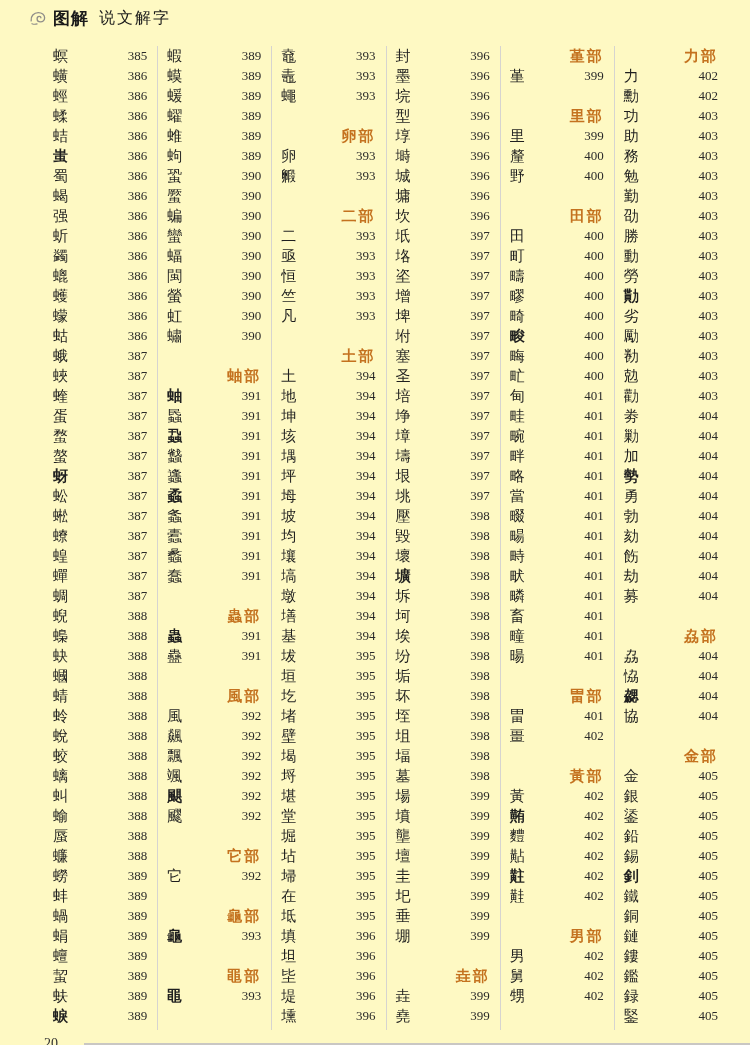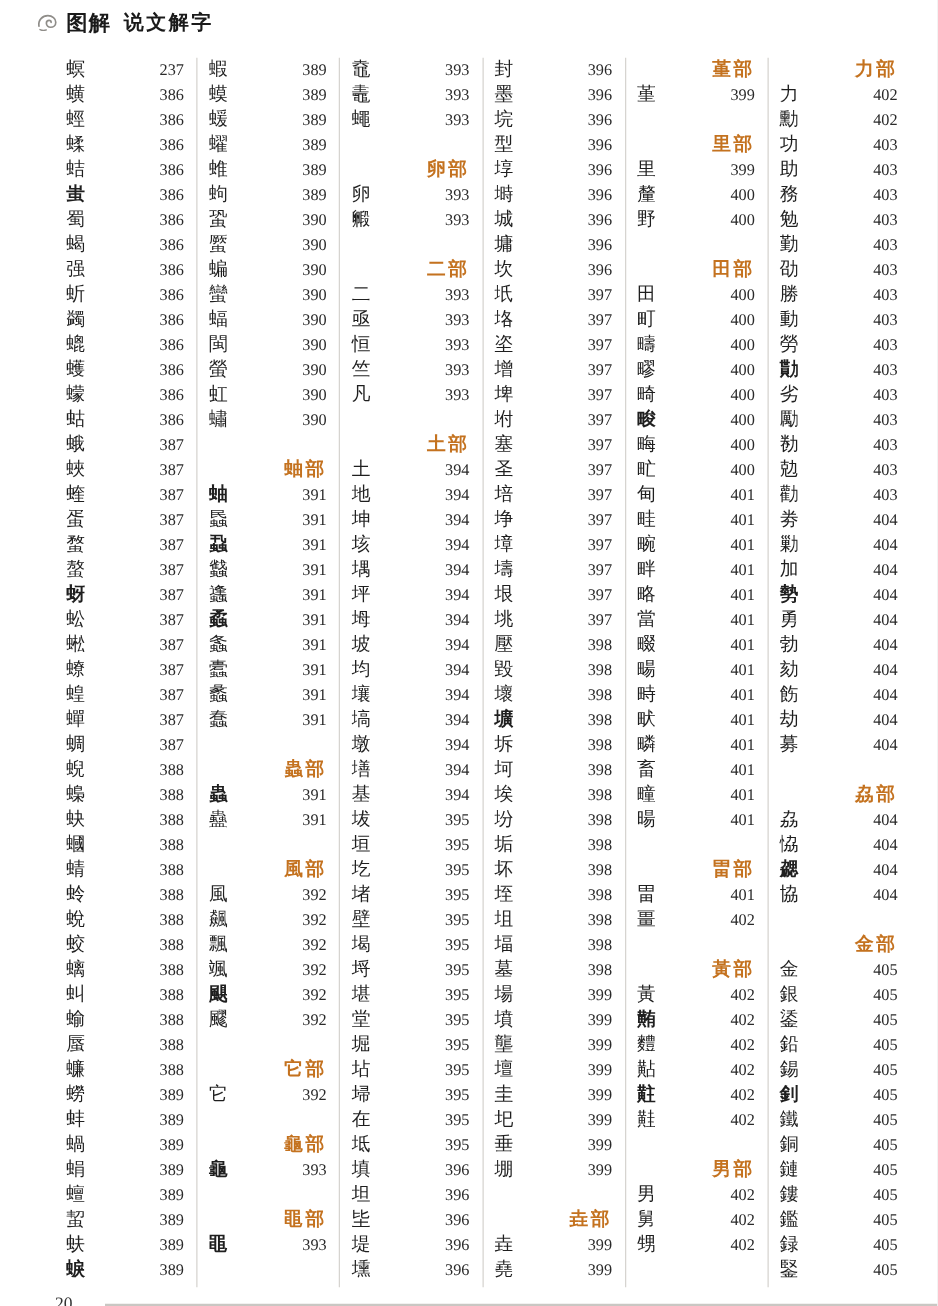--- a/index.html
+++ b/index.html
@@ -1,25 +1,25 @@
 <!DOCTYPE html>
 <html style="--accent: #c4721f;"><head>
 <meta charset="utf-8">
 <style>
   html,body{margin:0;padding:0;background:#e9e9e9;}
   .page{
     position:relative;width:750px;height:1045px;margin:0 auto;
-    background:#ffffff;overflow:hidden;
+    background:#fef9c3;overflow:hidden;
     font-family:"Liberation Serif","DejaVu Serif",serif;color:#232323;
   }
   
   .book-header{position:absolute;top:7px;left:28px;display:flex;align-items:center;gap:6px;}
   .logo-icon{display:inline-flex;align-items:center;}
   .title-prefix{font-weight:bold;font-size:17px;letter-spacing:1px;color:#1a1a1a;}
-  .title-main{font-weight:bold;font-size:16px;letter-spacing:2px;color:#1a1a1a;margin-left:4px;}
+  .title-main{font-weight:normal;font-size:16px;letter-spacing:2px;color:#1a1a1a;margin-left:4px;}
   
   .columns{
     position:absolute;top:46px;left:44px;right:22px;height:984px;
     display:flex;overflow:hidden;
   }
   .col{flex:1;padding:0 10px 0 9px;}
   .col + .col{border-left:1px solid #d6d4d0;}
   .row{height:20px;display:flex;justify-content:space-between;align-items:center;line-height:20px;}
   .row .char{font-size:15px;color:#1f1f1f;}
   .row.bold .char{font-weight:bold;}
@@ -46,21 +46,21 @@
       </svg>
     </span>
     <span class="title-prefix">图解</span>
     <span class="title-main">说文解字</span>
   </header>
 
   <main class="columns" id="columns">
       <div class="col">
         <div class="row">
           <span class="char">螟</span>
-          <span class="num">237</span>
+          <span class="num">385</span>
         </div>
         <div class="row">
           <span class="char">蟥</span>
           <span class="num">386</span>
         </div>
         <div class="row">
           <span class="char">蛵</span>
           <span class="num">386</span>
         </div>
         <div class="row">

